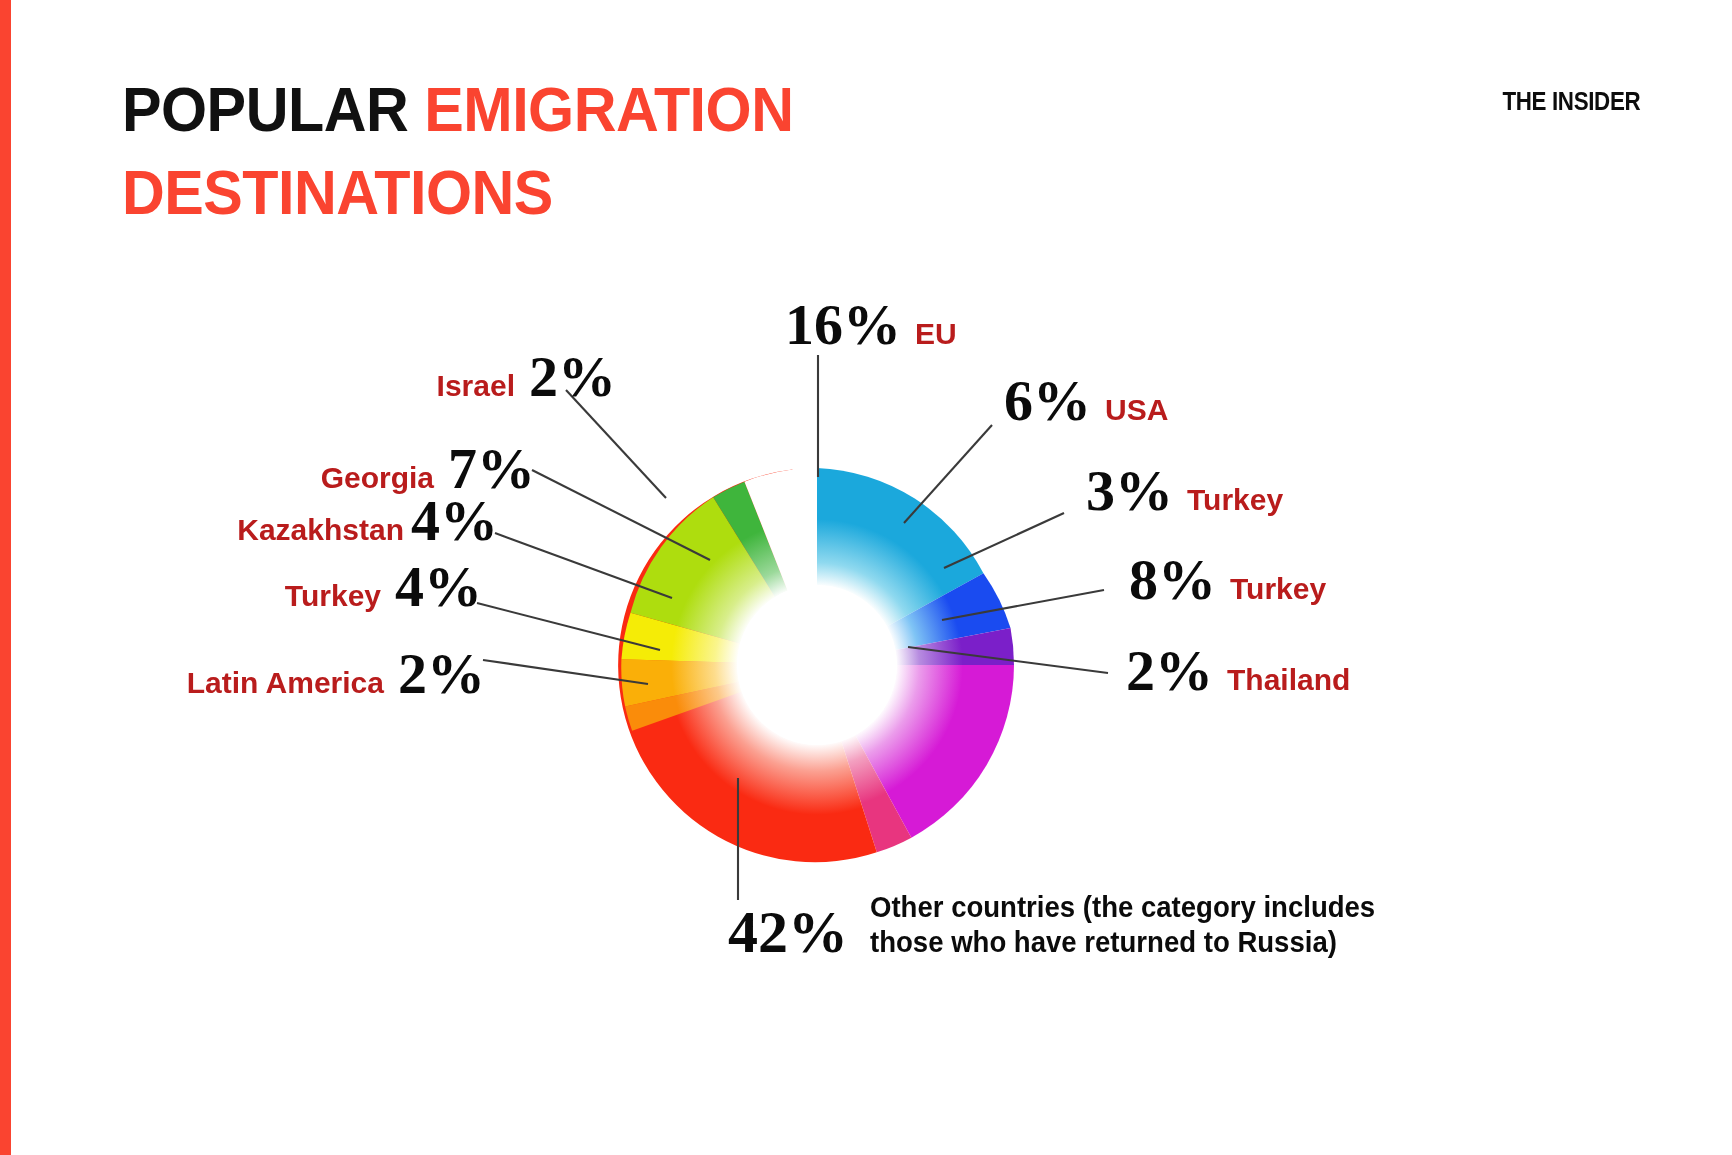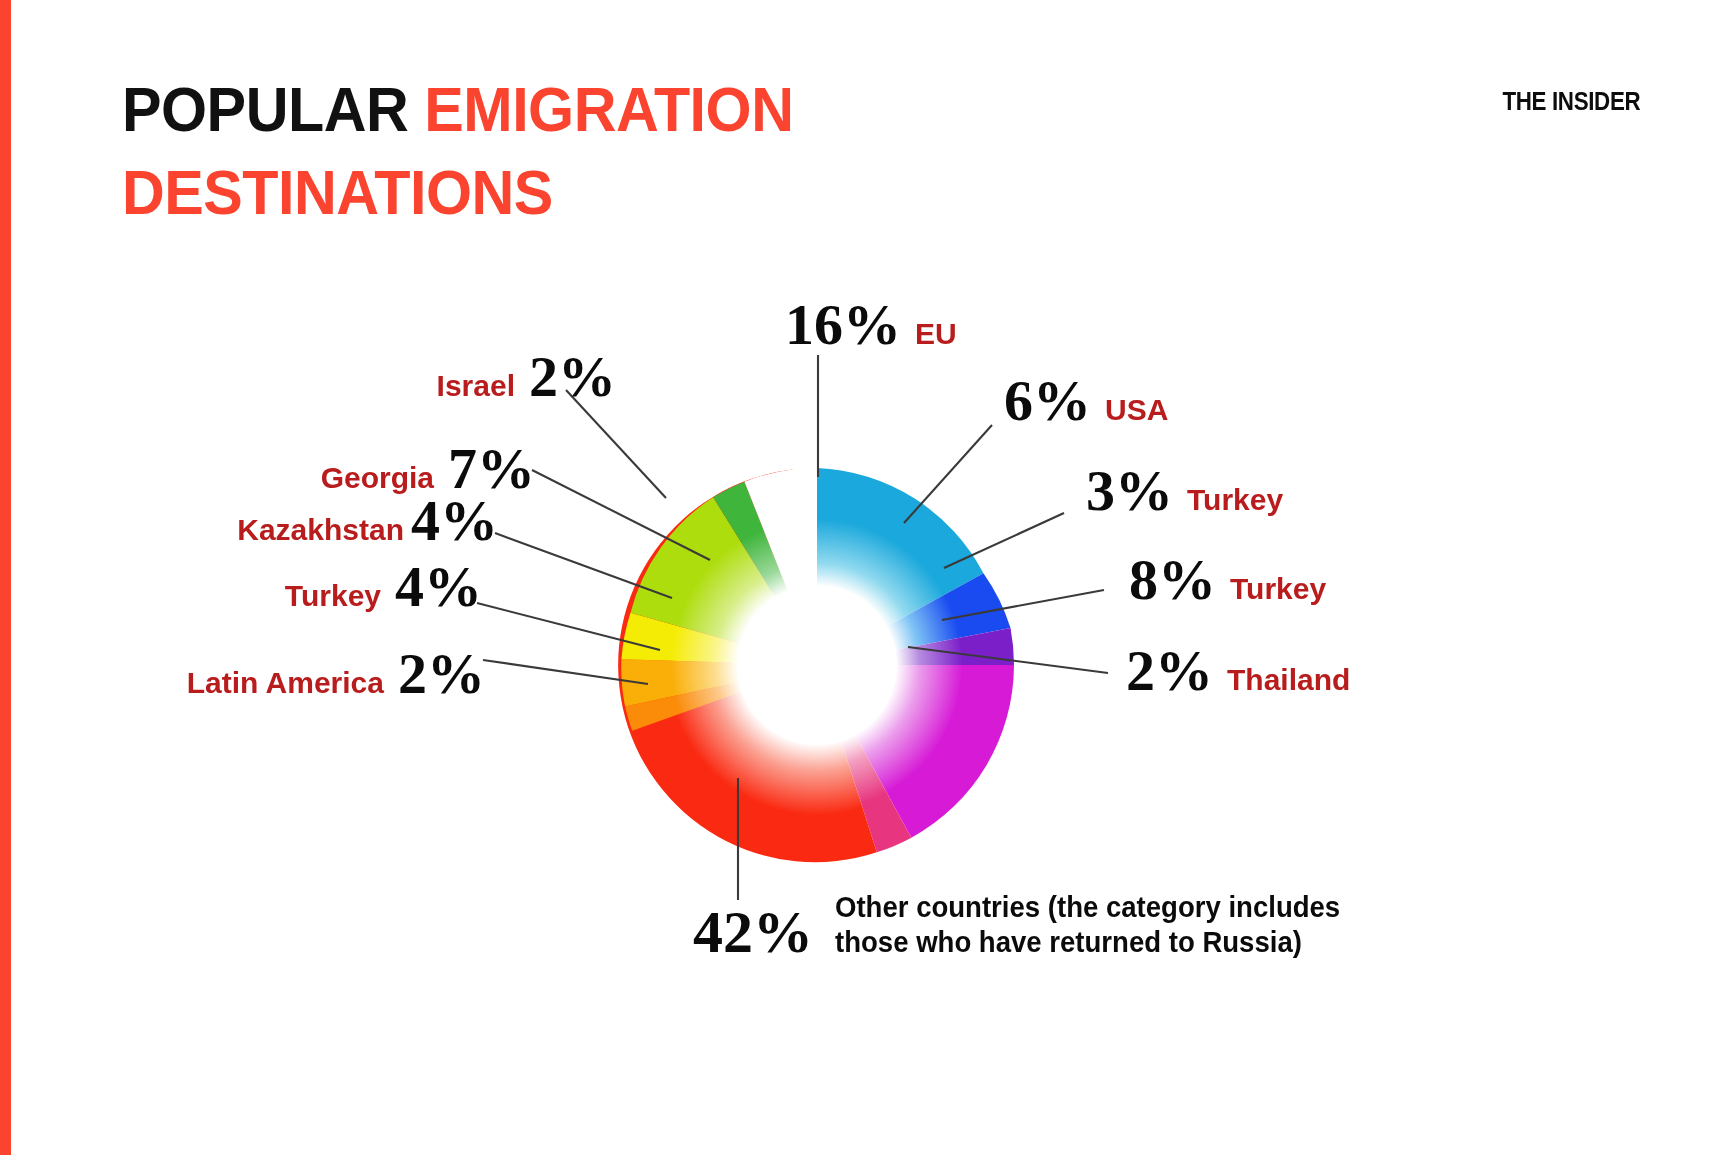--- a/index.html
+++ b/index.html
@@ -109,21 +109,21 @@
   #lbl-latam       { left: 190px;  top: 645px; width: 295px; text-align: right; }
 
   #lbl-other {
     position: absolute;
     left: 693px;
     top: 890px;
     display: flex;
     align-items: flex-start;
     gap: 22px;
   }
-  #lbl-other .pct { font-size: 60px; line-height: 1.0; position: relative; top: 12px; }
+  #lbl-other .pct { font-size: 60px; line-height: 1.0; position: relative; top: 12px; margin-left: 35px; }
   #other-text {
     font-family: "Liberation Sans", sans-serif;
     font-weight: 700;
     font-size: 29px;
     line-height: 1.22;
     color: #0b0b0b;
     transform: scaleX(0.95);
     transform-origin: left top;
     white-space: pre-line;
   }

